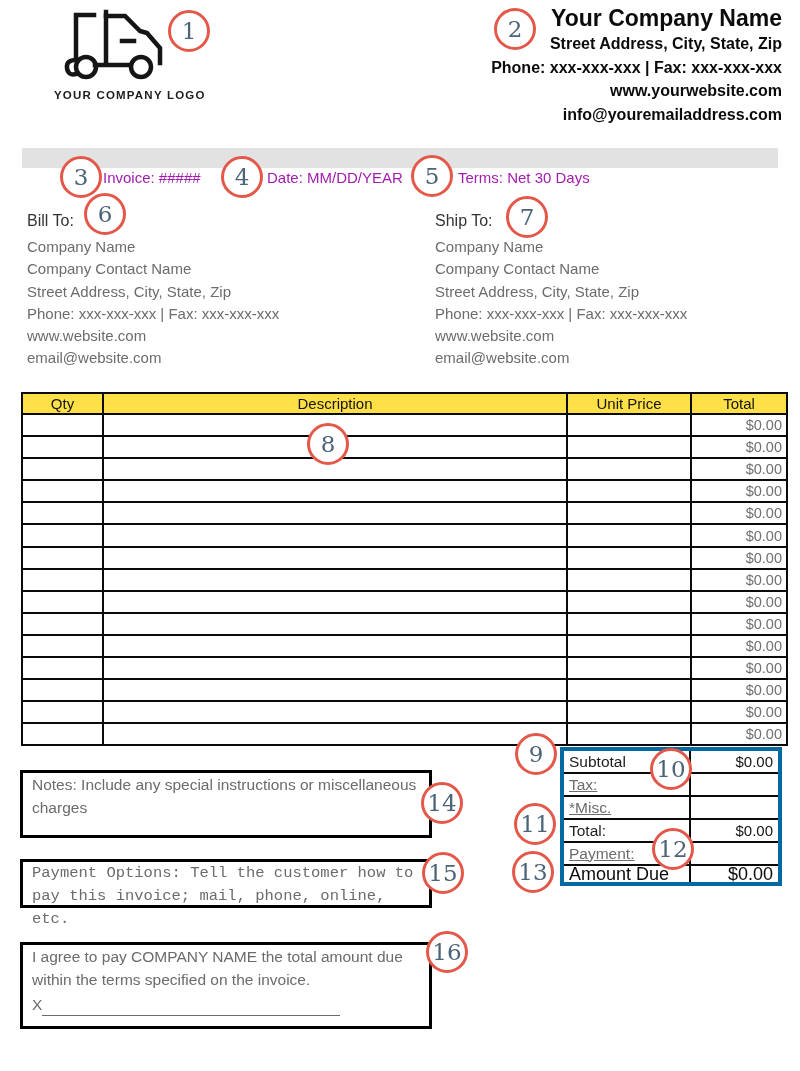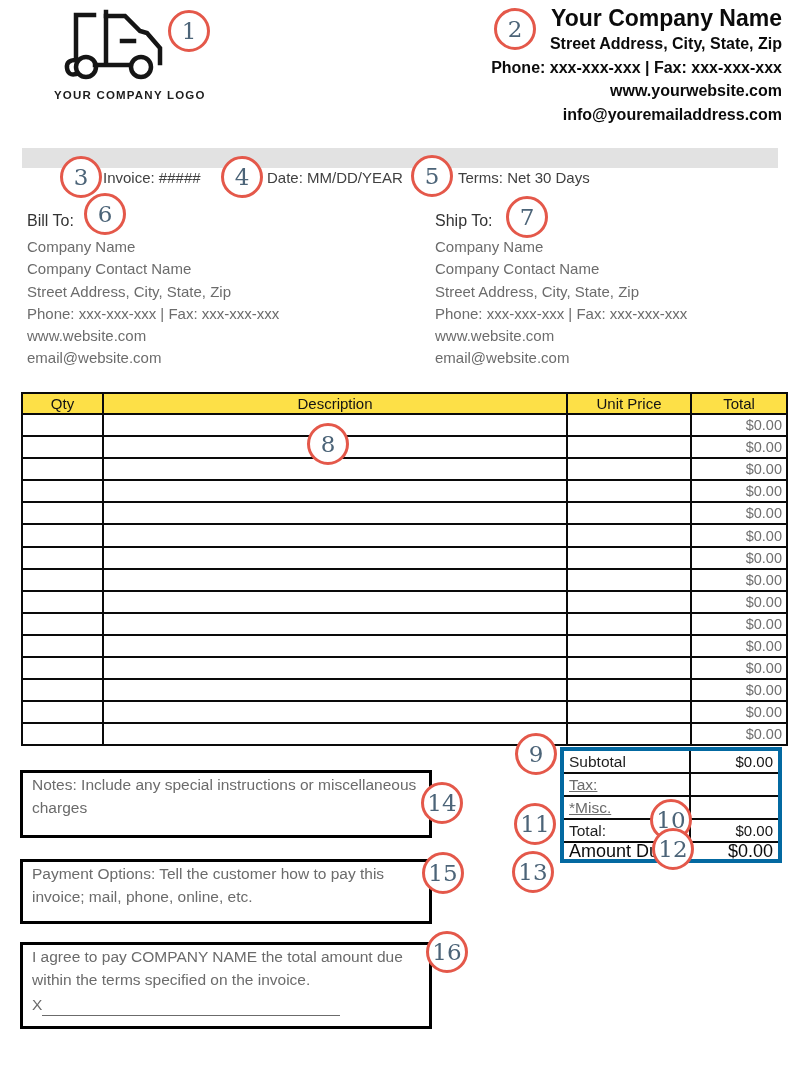--- a/index.html
+++ b/index.html
@@ -11,21 +11,21 @@
   .logo-caption{position:absolute;left:54px;top:89px;width:138px;text-align:center;
         font-size:11.5px;font-weight:700;letter-spacing:1.2px;color:#1c1c1c;white-space:nowrap;}
   .company{position:absolute;right:18px;top:5px;text-align:right;color:#0b0b0b;}
   .company-name{font-size:23px;font-weight:800;line-height:27px;white-space:nowrap;}
   .company-line{font-size:16px;font-weight:700;line-height:23.5px;white-space:nowrap;}
 
   
   .bar{position:absolute;left:22px;top:148px;width:756px;height:20px;background:#e2e2e2;}
 
   
-  .meta{position:absolute;top:169px;font-size:15px;color:#404040;white-space:nowrap;}
+  .meta{position:absolute;top:169px;font-size:15px;color:#a21caf;white-space:nowrap;}
   #meta-invoice{left:103px;} #meta-date{left:267px;} #meta-terms{left:458px;}
 
   
   .party-label{position:absolute;top:212px;font-size:16px;color:#333;font-weight:500;}
   #bill-label{left:27px;} #ship-label{left:435px;}
   .party-lines{position:absolute;top:236px;font-size:15px;color:#6c6c6c;line-height:22.3px;white-space:nowrap;}
   #bill-lines{left:27px;} #ship-lines{left:435px;}
 
   
   .items{position:absolute;left:21px;top:392px;width:757px;border-collapse:collapse;table-layout:fixed;}
@@ -44,21 +44,21 @@
   .sum-value{flex:1;display:flex;align-items:center;justify-content:flex-end;
         padding-right:5px;font-size:15px;color:#141414;}
   .sum-row.sum-emph{height:16px;}
   .sum-row.sum-emph .sum-label{font-size:18px;color:#0c0c0c;}
   .sum-row.sum-emph .sum-value{font-size:18px;color:#0c0c0c;}
 
   
   .note-box{position:absolute;left:20px;width:412px;border:3px solid #000;box-sizing:border-box;
         color:#6b6b6b;font-size:15.5px;line-height:23px;padding:0 9px;}
   #notes-box{top:770px;height:68px;}
-  #payment-box{top:859px;height:65px;}
+  #payment-box{top:859px;height:49px;font-family:Liberation Mono, monospace;}
   #agreement-box{top:942px;height:87px;}
   .sig-row{display:flex;align-items:flex-end;margin-top:2px;}
   .sig-line{display:inline-block;width:298px;border-bottom:1.5px solid #6b6b6b;height:14px;}
 
   
   .callout{position:absolute;width:36px;height:36px;border:3px solid #e4584a;border-radius:50%;
         background:#fff;color:#4c6478;font-family:"DejaVu Serif",serif;font-size:23px;
         line-height:37px;text-align:center;z-index:10;}
 
   .truck{stroke:#151515;stroke-width:4.5;fill:none;stroke-linecap:square;stroke-linejoin:miter;}
@@ -230,20 +230,24 @@
         <div class="sum-value"></div>
       </div>
       <div class="sum-row">
         <div class="sum-label muted">*Misc.</div>
         <div class="sum-value"></div>
       </div>
       <div class="sum-row">
         <div class="sum-label">Total:</div>
         <div class="sum-value">$0.00</div>
       </div>
+      <div class="sum-row">
+        <div class="sum-label muted">Payment:</div>
+        <div class="sum-value"></div>
+      </div>
       <div class="sum-row sum-emph">
         <div class="sum-label">Amount Due</div>
         <div class="sum-value">$0.00</div>
       </div>
     </div>
 
   <div class="note-box" id="notes-box">
     <span>Notes:  Include any special instructions or miscellaneous charges</span>
   </div>
 
@@ -261,20 +265,20 @@
 
 <div class="callout" style="left: 168px; top: 10px;">1</div>
     <div class="callout" style="left: 494px; top: 8px;">2</div>
     <div class="callout" style="left: 60px; top: 156px;">3</div>
     <div class="callout" style="left: 221px; top: 156px;">4</div>
     <div class="callout" style="left: 411px; top: 155px;">5</div>
     <div class="callout" style="left: 84px; top: 193px;">6</div>
     <div class="callout" style="left: 506px; top: 196px;">7</div>
     <div class="callout" style="left: 307px; top: 423px;">8</div>
     <div class="callout" style="left: 515px; top: 733px;">9</div>
-    <div class="callout" style="left: 650px; top: 799px;">10</div>
+    <div class="callout" style="left: 650px; top: 748px;">10</div>
     <div class="callout" style="left: 514px; top: 803px;">11</div>
     <div class="callout" style="left: 652px; top: 828px;">12</div>
     <div class="callout" style="left: 512px; top: 851px;">13</div>
     <div class="callout" style="left: 421px; top: 753px; margin-top: 29px;">14</div>
     <div class="callout" style="left: 422px; top: 852px;">15</div>
     <div class="callout" style="left: 426px; top: 931px;">16</div>
   </div>
 
 </body></html>

